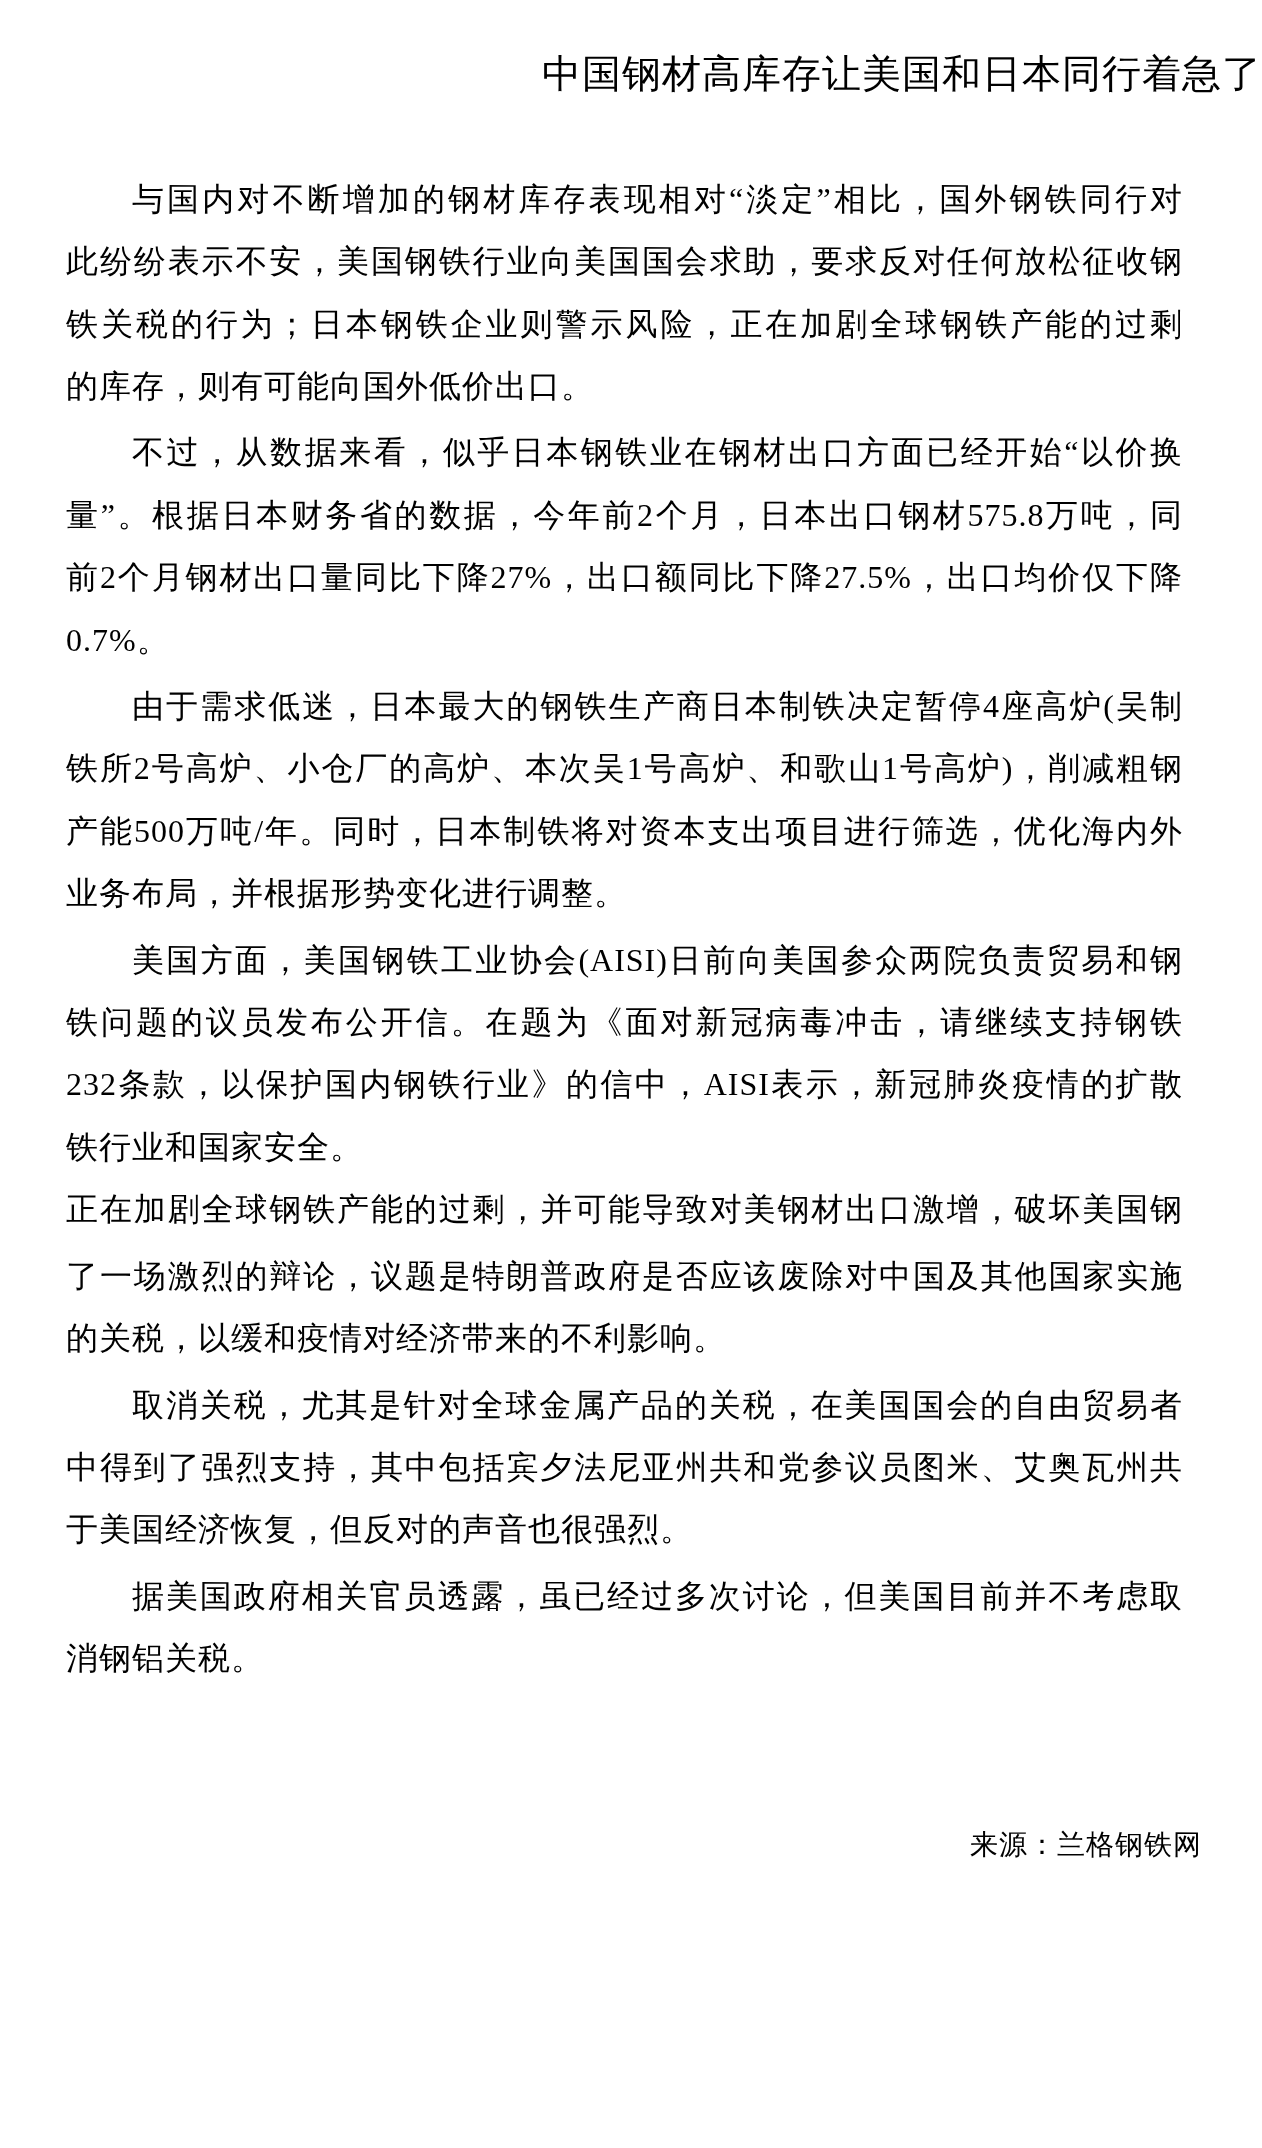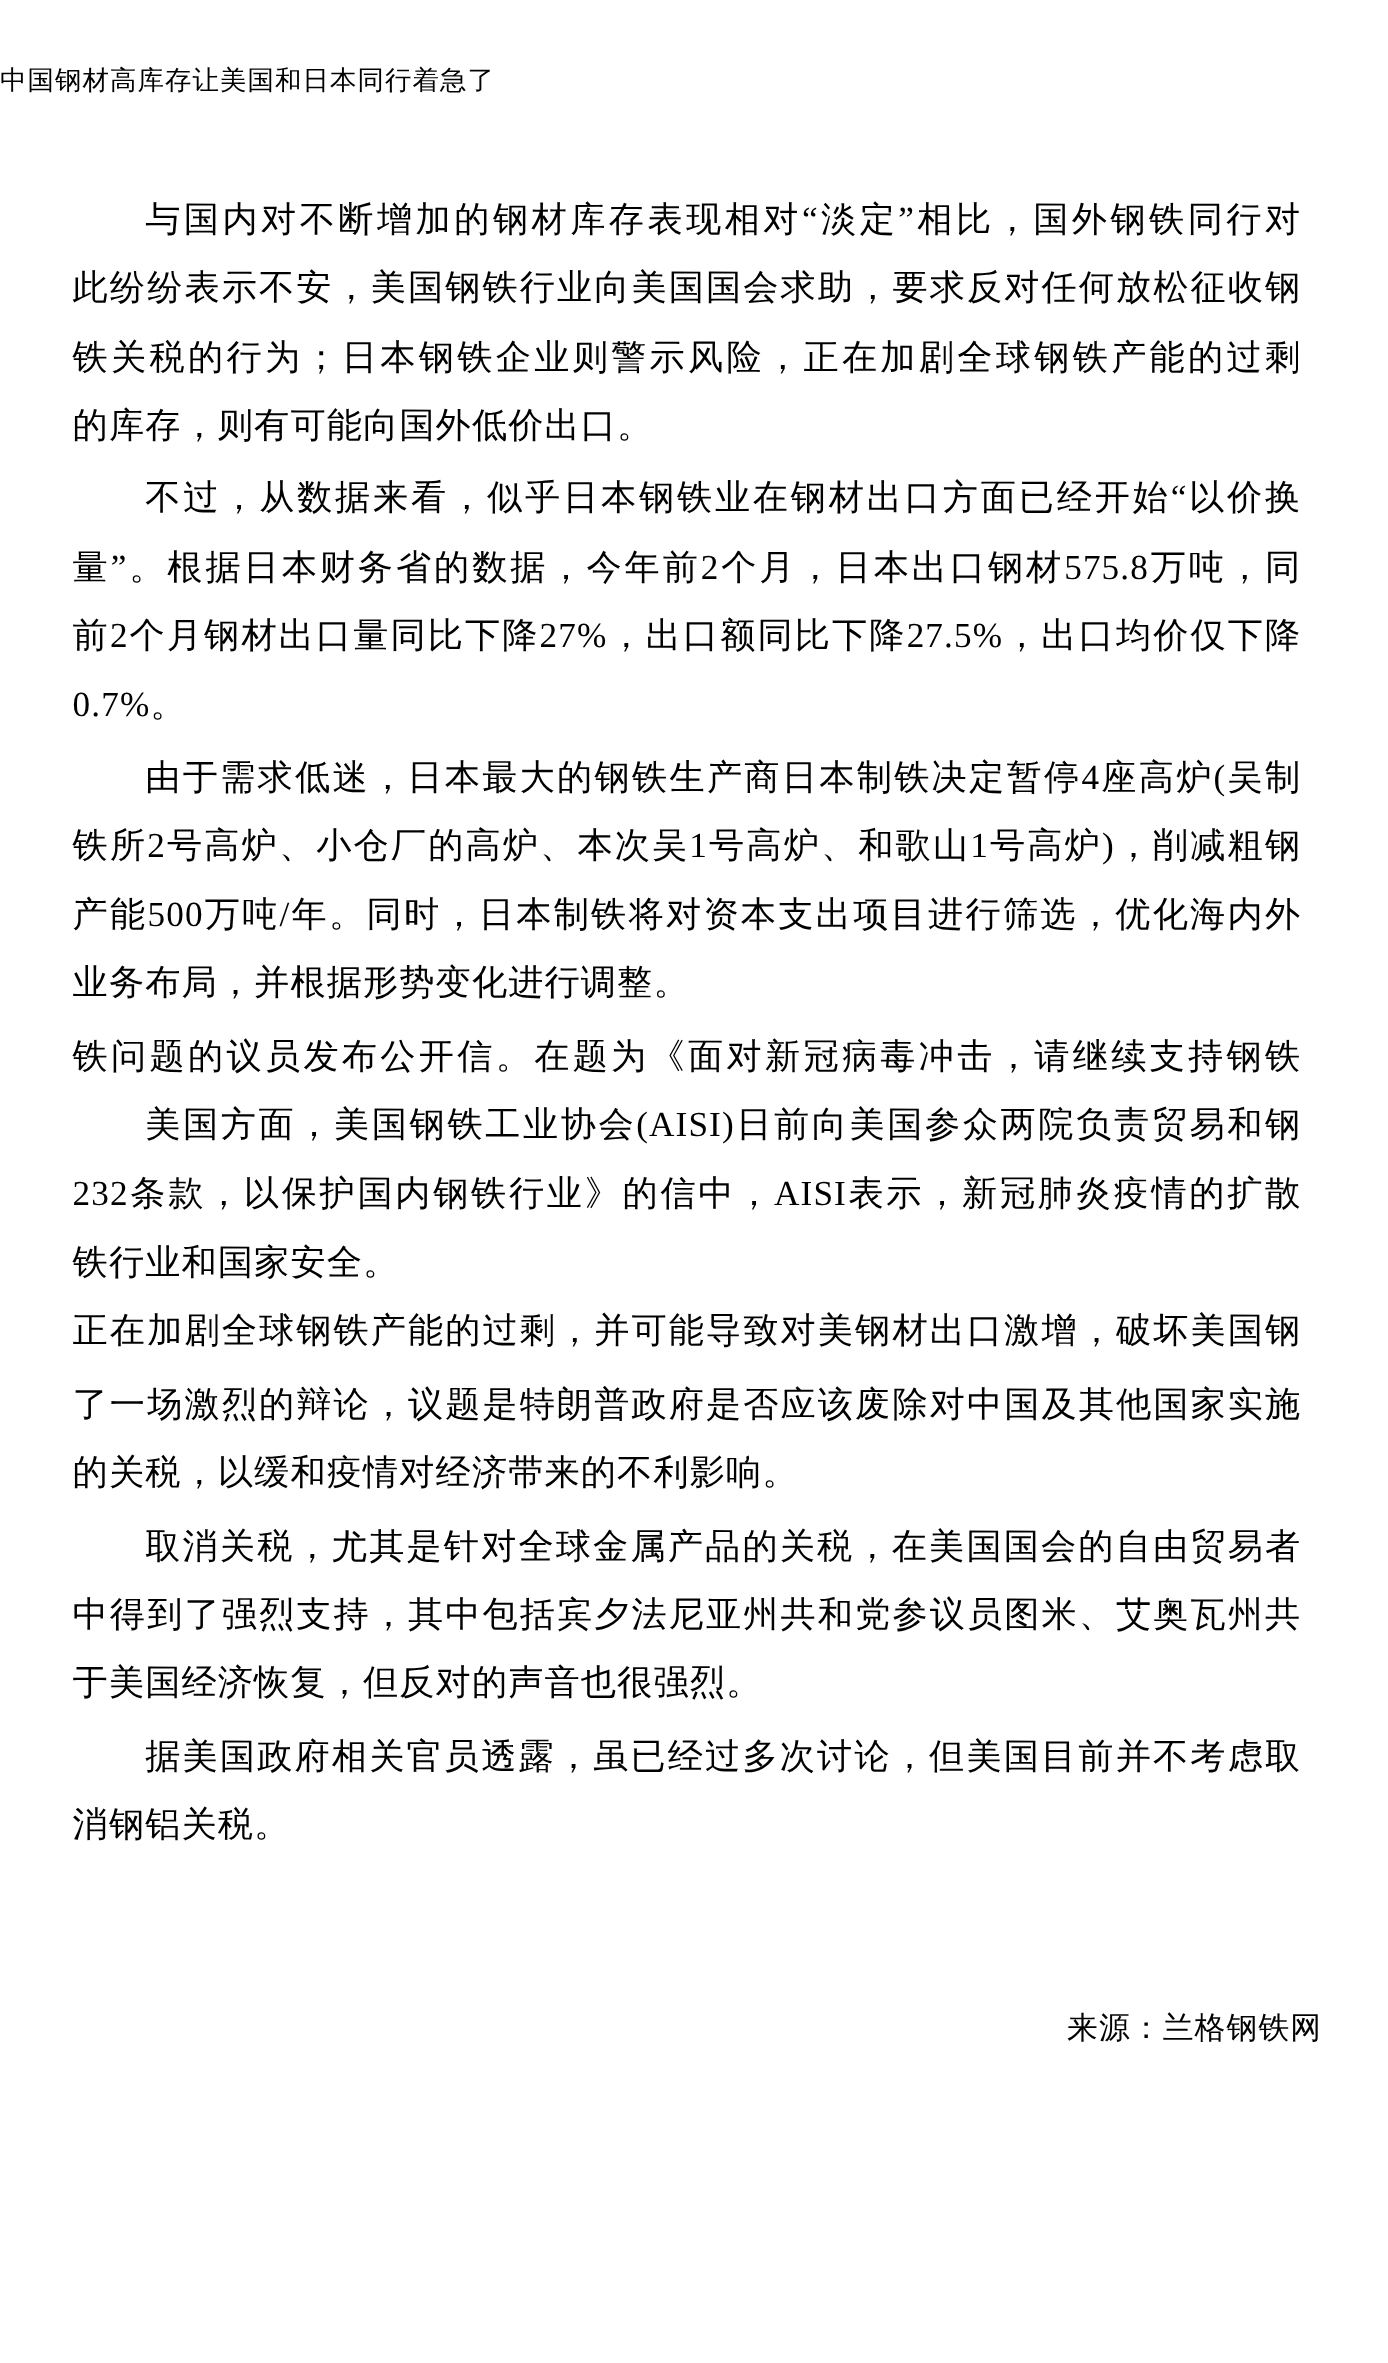--- a/index.html
+++ b/index.html
@@ -8,24 +8,24 @@
     width: 1262px;
     height: 2148px;
     background: #ffffff;
     color: #000000;
     font-family: "Liberation Serif", "DejaVu Serif", serif;
     overflow: hidden;
     padding-top: 43px;
     box-sizing: border-box;
   }
   .title {
-    font-size: 24px;
+    font-size: 39px;
     line-height: 62.4px;
     letter-spacing: 1px;
-    text-align: left;
+    text-align: right;
     font-weight: 400;
   }
   .body {
     margin: 62.4px 0 0 62px;
     width: 1125px;
     font-size: 32px;
     line-height: 62.4px;
     letter-spacing: 1px;
   }
   .para { margin: 4px; padding: 0; }
@@ -65,22 +65,22 @@
       <span class="line">前2个月钢材出口量同比下降27%，出口额同比下降27.5%，出口均价仅下降</span>
       <span class="line last">0.7%。</span>
     </p>
     <p class="para">
       <span class="line first">由于需求低迷，日本最大的钢铁生产商日本制铁决定暂停4座高炉(吴制</span>
       <span class="line">铁所2号高炉、小仓厂的高炉、本次吴1号高炉、和歌山1号高炉)，削减粗钢</span>
       <span class="line">产能500万吨/年。同时，日本制铁将对资本支出项目进行筛选，优化海内外</span>
       <span class="line last">业务布局，并根据形势变化进行调整。</span>
     </p>
     <p class="para">
+      <span class="line first">美国方面，美国钢铁工业协会(AISI)日前向美国参众两院负责贸易和钢</span>
       <span class="line">铁问题的议员发布公开信。在题为《面对新冠病毒冲击，请继续支持钢铁</span>
-      <span class="line first">美国方面，美国钢铁工业协会(AISI)日前向美国参众两院负责贸易和钢</span>
       <span class="line">232条款，以保护国内钢铁行业》的信中，AISI表示，新冠肺炎疫情的扩散</span>
       <span class="line last">铁行业和国家安全。</span>
       <span class="line">正在加剧全球钢铁产能的过剩，并可能导致对美钢材出口激增，破坏美国钢</span>
     </p>
     <p class="para">
       <span class="line">了一场激烈的辩论，议题是特朗普政府是否应该废除对中国及其他国家实施</span>
       <span class="line last">的关税，以缓和疫情对经济带来的不利影响。</span>
     </p>
     <p class="para">
       <span class="line first">取消关税，尤其是针对全球金属产品的关税，在美国国会的自由贸易者</span>

